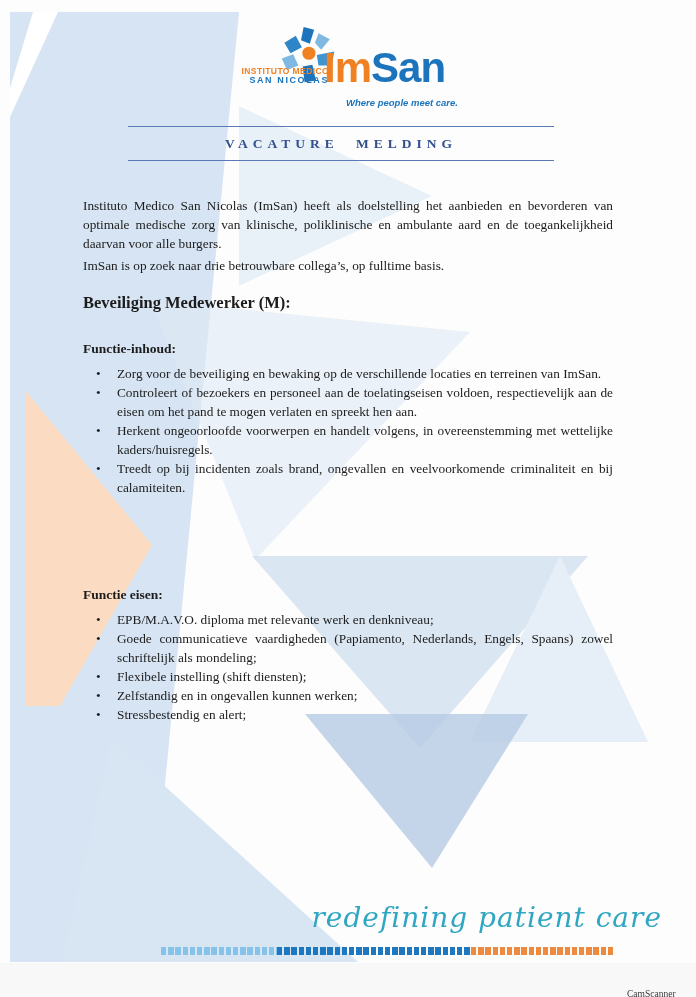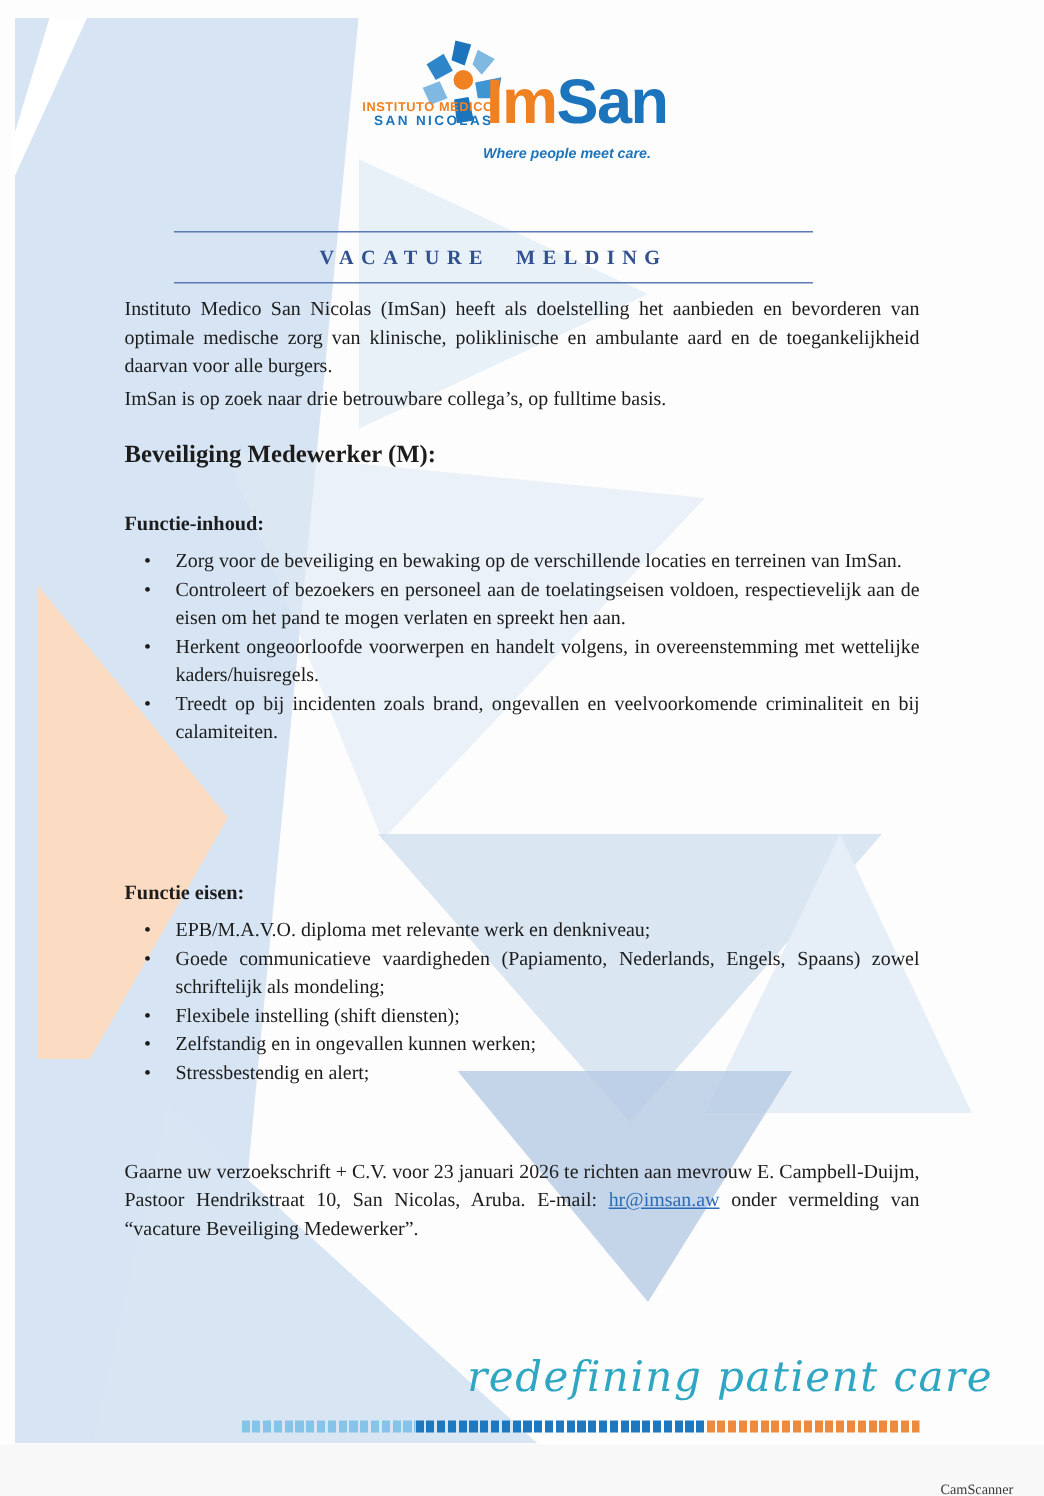--- a/index.html
+++ b/index.html
@@ -26,27 +26,27 @@
   .logo { position:absolute; left:230px; top:25px; width:236px; height:84px; z-index:3; }
   .logo-icon { position:absolute; left:50px; top:0; width:56px; height:60px; }
   .org { position:absolute; left:0; top:42px; width:99px; text-align:right;
          font-family:"Liberation Sans", sans-serif; font-weight:bold; line-height:1.1; }
   .org-l1 { font-size:8.5px; color:#ef8122; letter-spacing:.4px; }
   .org-l2 { font-size:9px;   color:#1b74bc; letter-spacing:1.6px; }
   .brand { position:absolute; left:94px; top:22px; font-family:"Liberation Sans", sans-serif;
            font-weight:bold; font-size:42px; line-height:1; letter-spacing:-1px; }
   .brand .im  { color:#ef8122; }
   .brand .san { color:#1b74bc; }
-  .logo-tagline { position:absolute; left:92px; top:72px; width:136px; text-align:left;
+  .logo-tagline { position:absolute; left:92px; top:72px; width:136px; text-align:right;
                   font-family:"Liberation Sans", sans-serif; font-style:italic; font-weight:bold;
                   font-size:9.5px; color:#1b74bc; }
 
   
-  .vac-header { position:absolute; left:116px; top:126px; width:426px; z-index:3;
-                border-top:1.4px solid #5a79b5; border-bottom:1.4px solid #5a79b5; padding:9px 0 8px;margin-top:28px; }
+  .vac-header { position:absolute; left:128px; top:126px; width:426px; z-index:3;
+                border-top:1.4px solid #5a79b5; border-bottom:1.4px solid #5a79b5; padding:9px 0 8px; }
   .vac-title { text-align:center; font-weight:bold; font-size:13.5px; color:#31508f;
                letter-spacing:5px; word-spacing:9px; }
 
   
   .tx { position:absolute; left:83px; width:530px; z-index:3;
         font-size:13.3px; line-height:19px; text-align:justify; }
   .p1 { top:196px; }
   .p2 { top:256px; text-align:left; }
   .pos { top:293px; font-size:16.5px; font-weight:bold; text-align:left; }
   .sh  { font-size:13.5px; font-weight:bold; text-align:left; }
@@ -128,21 +128,20 @@
 
   <h2 class="tx sh sh2">Functie eisen:</h2>
   <ul class="tx list l2">
     <li>EPB/M.A.V.O. diploma met relevante werk en denkniveau;</li>
     <li>Goede communicatieve vaardigheden (Papiamento, Nederlands, Engels, Spaans) zowel schriftelijk als mondeling;</li>
     <li>Flexibele instelling (shift diensten);</li>
     <li>Zelfstandig en in ongevallen kunnen werken;</li>
     <li>Stressbestendig en alert;</li>
   </ul>
 
-  <p class="tx closing"><span>Gaarne uw verzoekschrift + C.V. voor 23 januari 2026 te richten aan mevrouw E. Campbell-Duijm, Pastoor Hendrikstraat 10, San Nicolas, Aruba. E-mail: </span><a href="#" class="mail">hr@imsan.aw</a><span> onder vermelding van “vacature Beveiliging Medewerker”.</span></p>
 
   <div class="script">redefining patient care</div>
   <div class="dots">
     <div class="d-light"></div>
     <div class="d-dark"></div>
     <div class="d-orange"></div>
   </div>
   <div class="camscanner">
     <span class="cs-badge">CS</span>
     <span class="cs-label">CamScanner</span>

